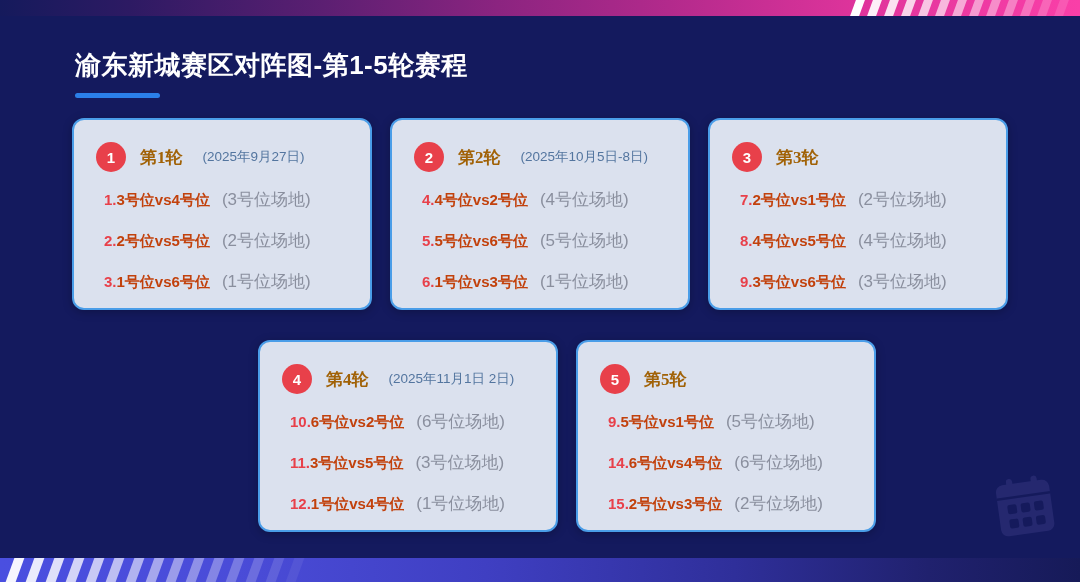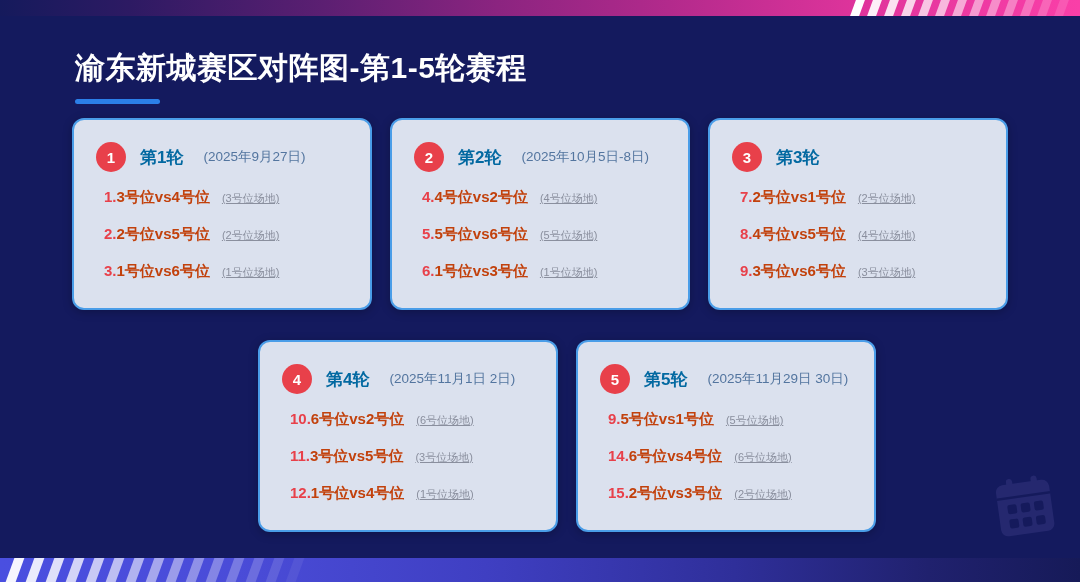--- a/index.html
+++ b/index.html
@@ -41,21 +41,21 @@
 
   
   .watermark {
     position:absolute; right:22px; bottom:42px;
     width:66px; height:66px; opacity:.14;
   }
 
   
   .header { position:absolute; left:75px; top:48px; }
   .page-title {
-    font-size:30px; font-weight:bold; color:#ffffff; letter-spacing:.5px;
+    font-size:26px; font-weight:bold; color:#ffffff; letter-spacing:.5px;
     white-space:nowrap;
   }
   .title-underline {
     margin-top:10px; width:85px; height:5px; border-radius:3px;
     background:#2b7fe8;
   }
 
   
   .card {
     position:absolute;
@@ -79,43 +79,44 @@
   }
   .badge {
     width:30px; height:30px; border-radius:50%;
     background:#e8404a; color:#fff;
     font-size:15px; font-weight:bold;
     display:flex; align-items:center; justify-content:center;
     flex:none;
   }
   .round-name {
     margin-left:14px;
-    font-size:17px; font-weight:bold; color:#0369a1;
+    font-size:17px; font-weight:bold; color:#a16207;
     white-space:nowrap;
+    font-family:Liberation Serif, serif;
   }
   .round-date {
     margin-left:20px;
     font-size:13.5px; font-weight:normal; color:#53759f;
     white-space:nowrap;
   }
 
   .matches { padding:16px 0 0 30px; }
   .match {
     display:flex; align-items:baseline;
     margin-bottom:18px; white-space:nowrap;
   }
   .m-idx {
     font-size:15px; font-weight:bold; color:#e8404a;
   }
   .m-txt {
     font-size:15px; font-weight:bold; color:#c2410c;
   }
   .m-venue {
     margin-left:12px;
-    font-size:11px; color:#8a8f9e;text-decoration:underline;
+    font-size:17px; color:#8a8f9e;
   }
 </style>
 </head>
 <body>
 
 <div class="topbar">
   <div class="topbar-stripes">
       <i style="left: 8px; opacity: 1;"></i>
       <i style="left: 25px; opacity: 0.928;"></i>
       <i style="left: 42px; opacity: 0.856;"></i>
@@ -272,21 +273,20 @@
       <span class="m-txt">1号位vs4号位</span>
       <span class="m-venue">(1号位场地)</span>
     </div>
   </div>
 </div>
 
 <div class="card row-bot c5">
   <div class="card-head">
     <div class="badge">5</div>
     <div class="round-name">第5轮</div>
-    <div class="round-date">(2025年11月29日 30日)</div>
   </div>
   <div class="matches">
     <div class="match">
       <span class="m-idx">9.</span>
       <span class="m-txt">5号位vs1号位</span>
       <span class="m-venue">(5号位场地)</span>
     </div>
     <div class="match">
       <span class="m-idx">14.</span>
       <span class="m-txt">6号位vs4号位</span>

